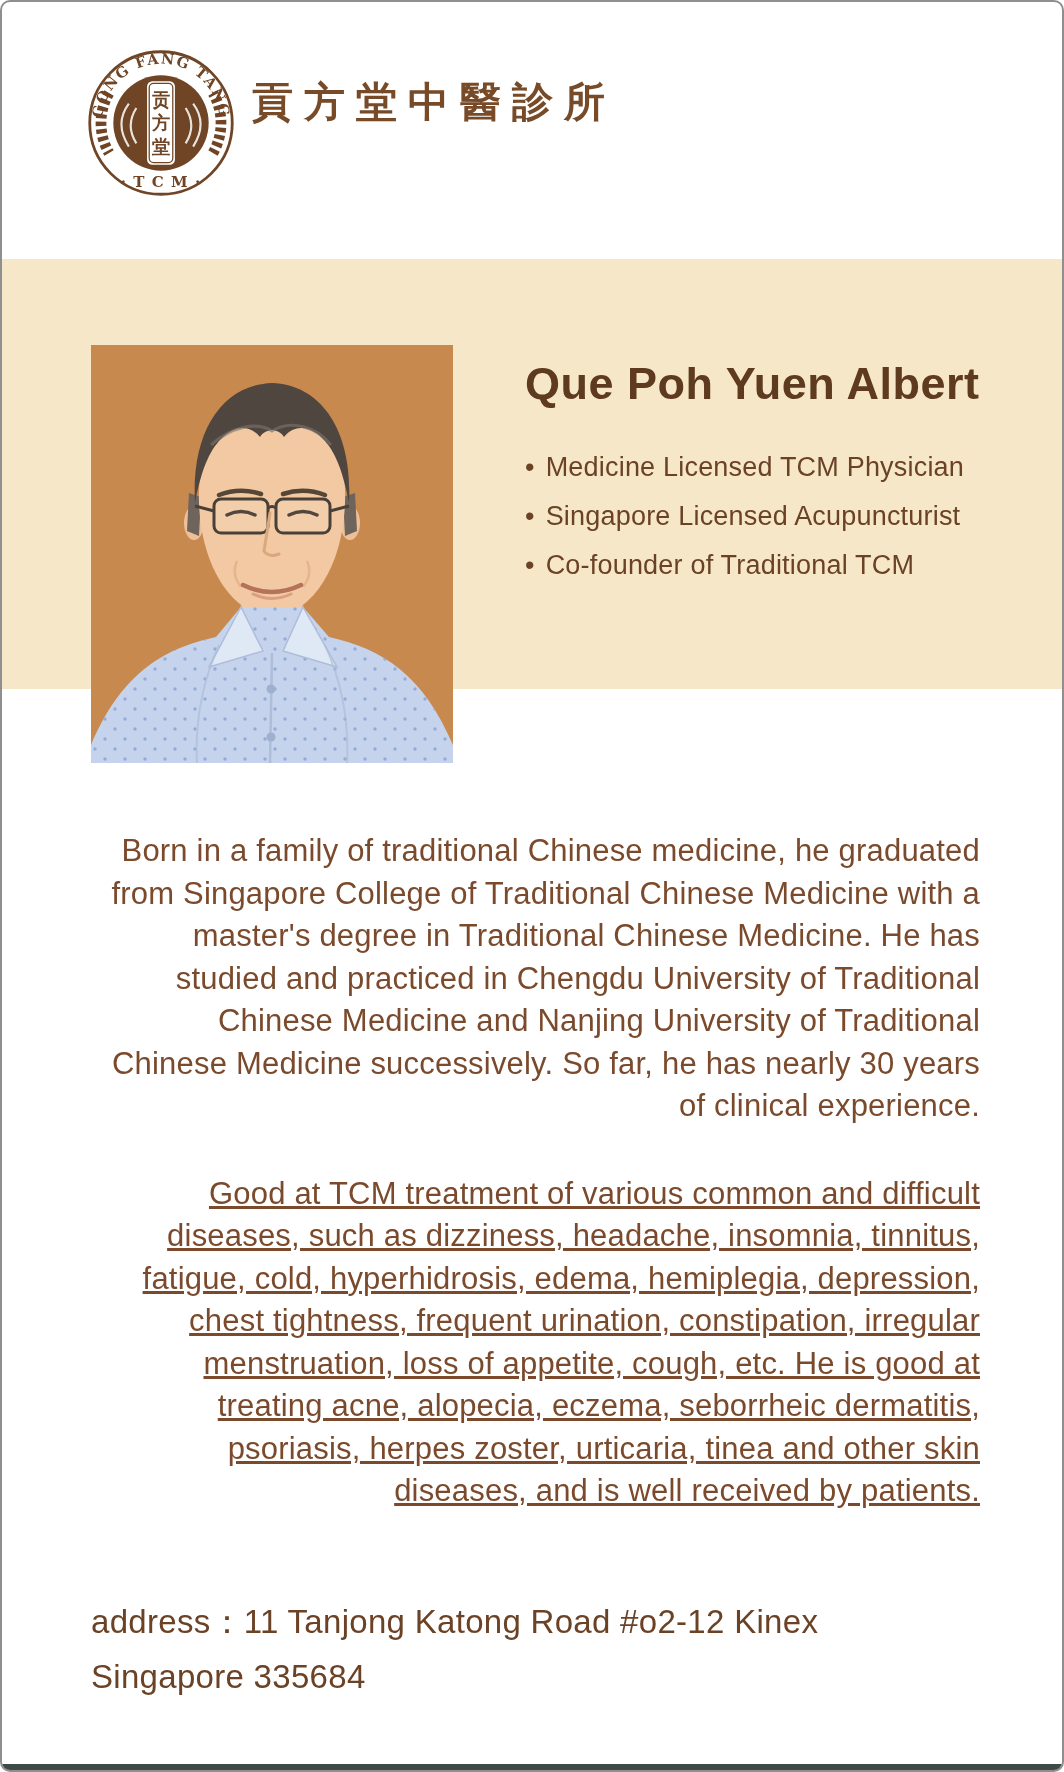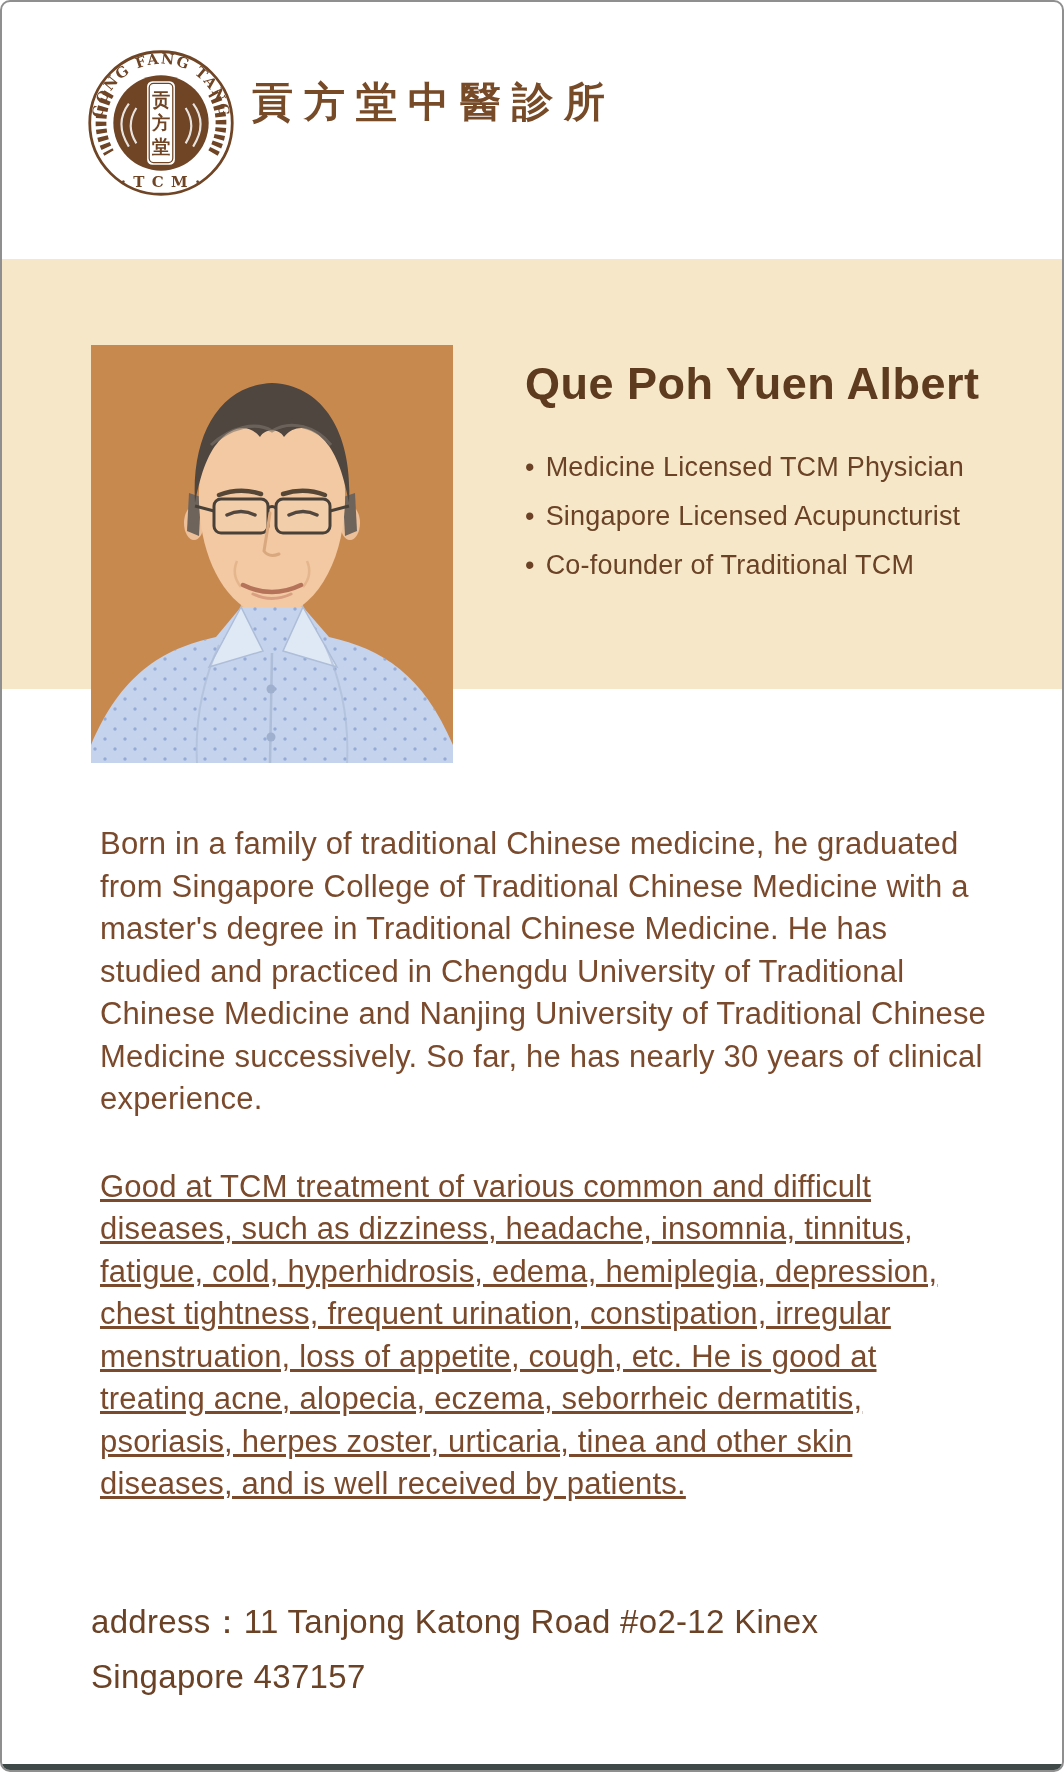--- a/index.html
+++ b/index.html
@@ -40,21 +40,21 @@
     font-size:45px;font-weight:bold;color:var(--dark_brown);letter-spacing:0.5px;margin-left:12px;
   }
   .creds{position:absolute;left:523px;top:441px;width:500px;}
   .cred{
     display:flex;align-items:baseline;font-size:27px;color:var(--bullet_brown);
     line-height:49px;letter-spacing:0.2px;
   }
   .cred .dot{font-size:27px;margin-right:11px;color:var(--bullet_brown);}
   
   .bio{position:absolute;left:89px;top:812px;width:905px;color:var(--body_brown);}
-  .bio p{margin:9px;font-size:31px;line-height:42.5px;letter-spacing:0.2px;}
+  .bio p{margin:16px;font-size:31px;line-height:42.5px;letter-spacing:0.2px;text-align:right;}
   .bio p + p{margin-top:45px;text-decoration:underline;}
   
   .address{
     position:absolute;left:89px;top:1592px;width:880px;
     font-size:33px;font-weight:normal;color:var(--bullet_brown);line-height:55px;
     letter-spacing:0.3px;
   }
   
   .footer-bar{position:absolute;left:0;bottom:0;width:100%;height:6px;background:var(--footer_dark);}
 </style>
@@ -171,18 +171,18 @@
     </div>
   </div>
 
   <div class="bio">
     <p>Born in a family of traditional Chinese medicine, he graduated from Singapore College of Traditional Chinese Medicine with a master's degree in Traditional Chinese Medicine. He has studied and practiced in Chengdu University of Traditional Chinese Medicine and Nanjing University of Traditional Chinese Medicine successively. So far, he has nearly 30 years of clinical experience.</p>
     <p>Good at TCM treatment of various common and difficult diseases, such as dizziness, headache, insomnia, tinnitus, fatigue, cold, hyperhidrosis, edema, hemiplegia, depression, chest tightness, frequent urination, constipation, irregular menstruation, loss of appetite, cough, etc. He is good at treating acne, alopecia, eczema, seborrheic dermatitis, psoriasis, herpes zoster, urticaria, tinea and other skin diseases, and is well received by patients.</p>
   </div>
 
   <div class="address">
     <div>address：11 Tanjong Katong Road #o2-12 Kinex</div>
-    <div>Singapore 437157</div>
+    <div>Singapore 335684</div>
   </div>
 
   <div class="footer-bar"></div>
 
 </div>
 
 </body></html>

